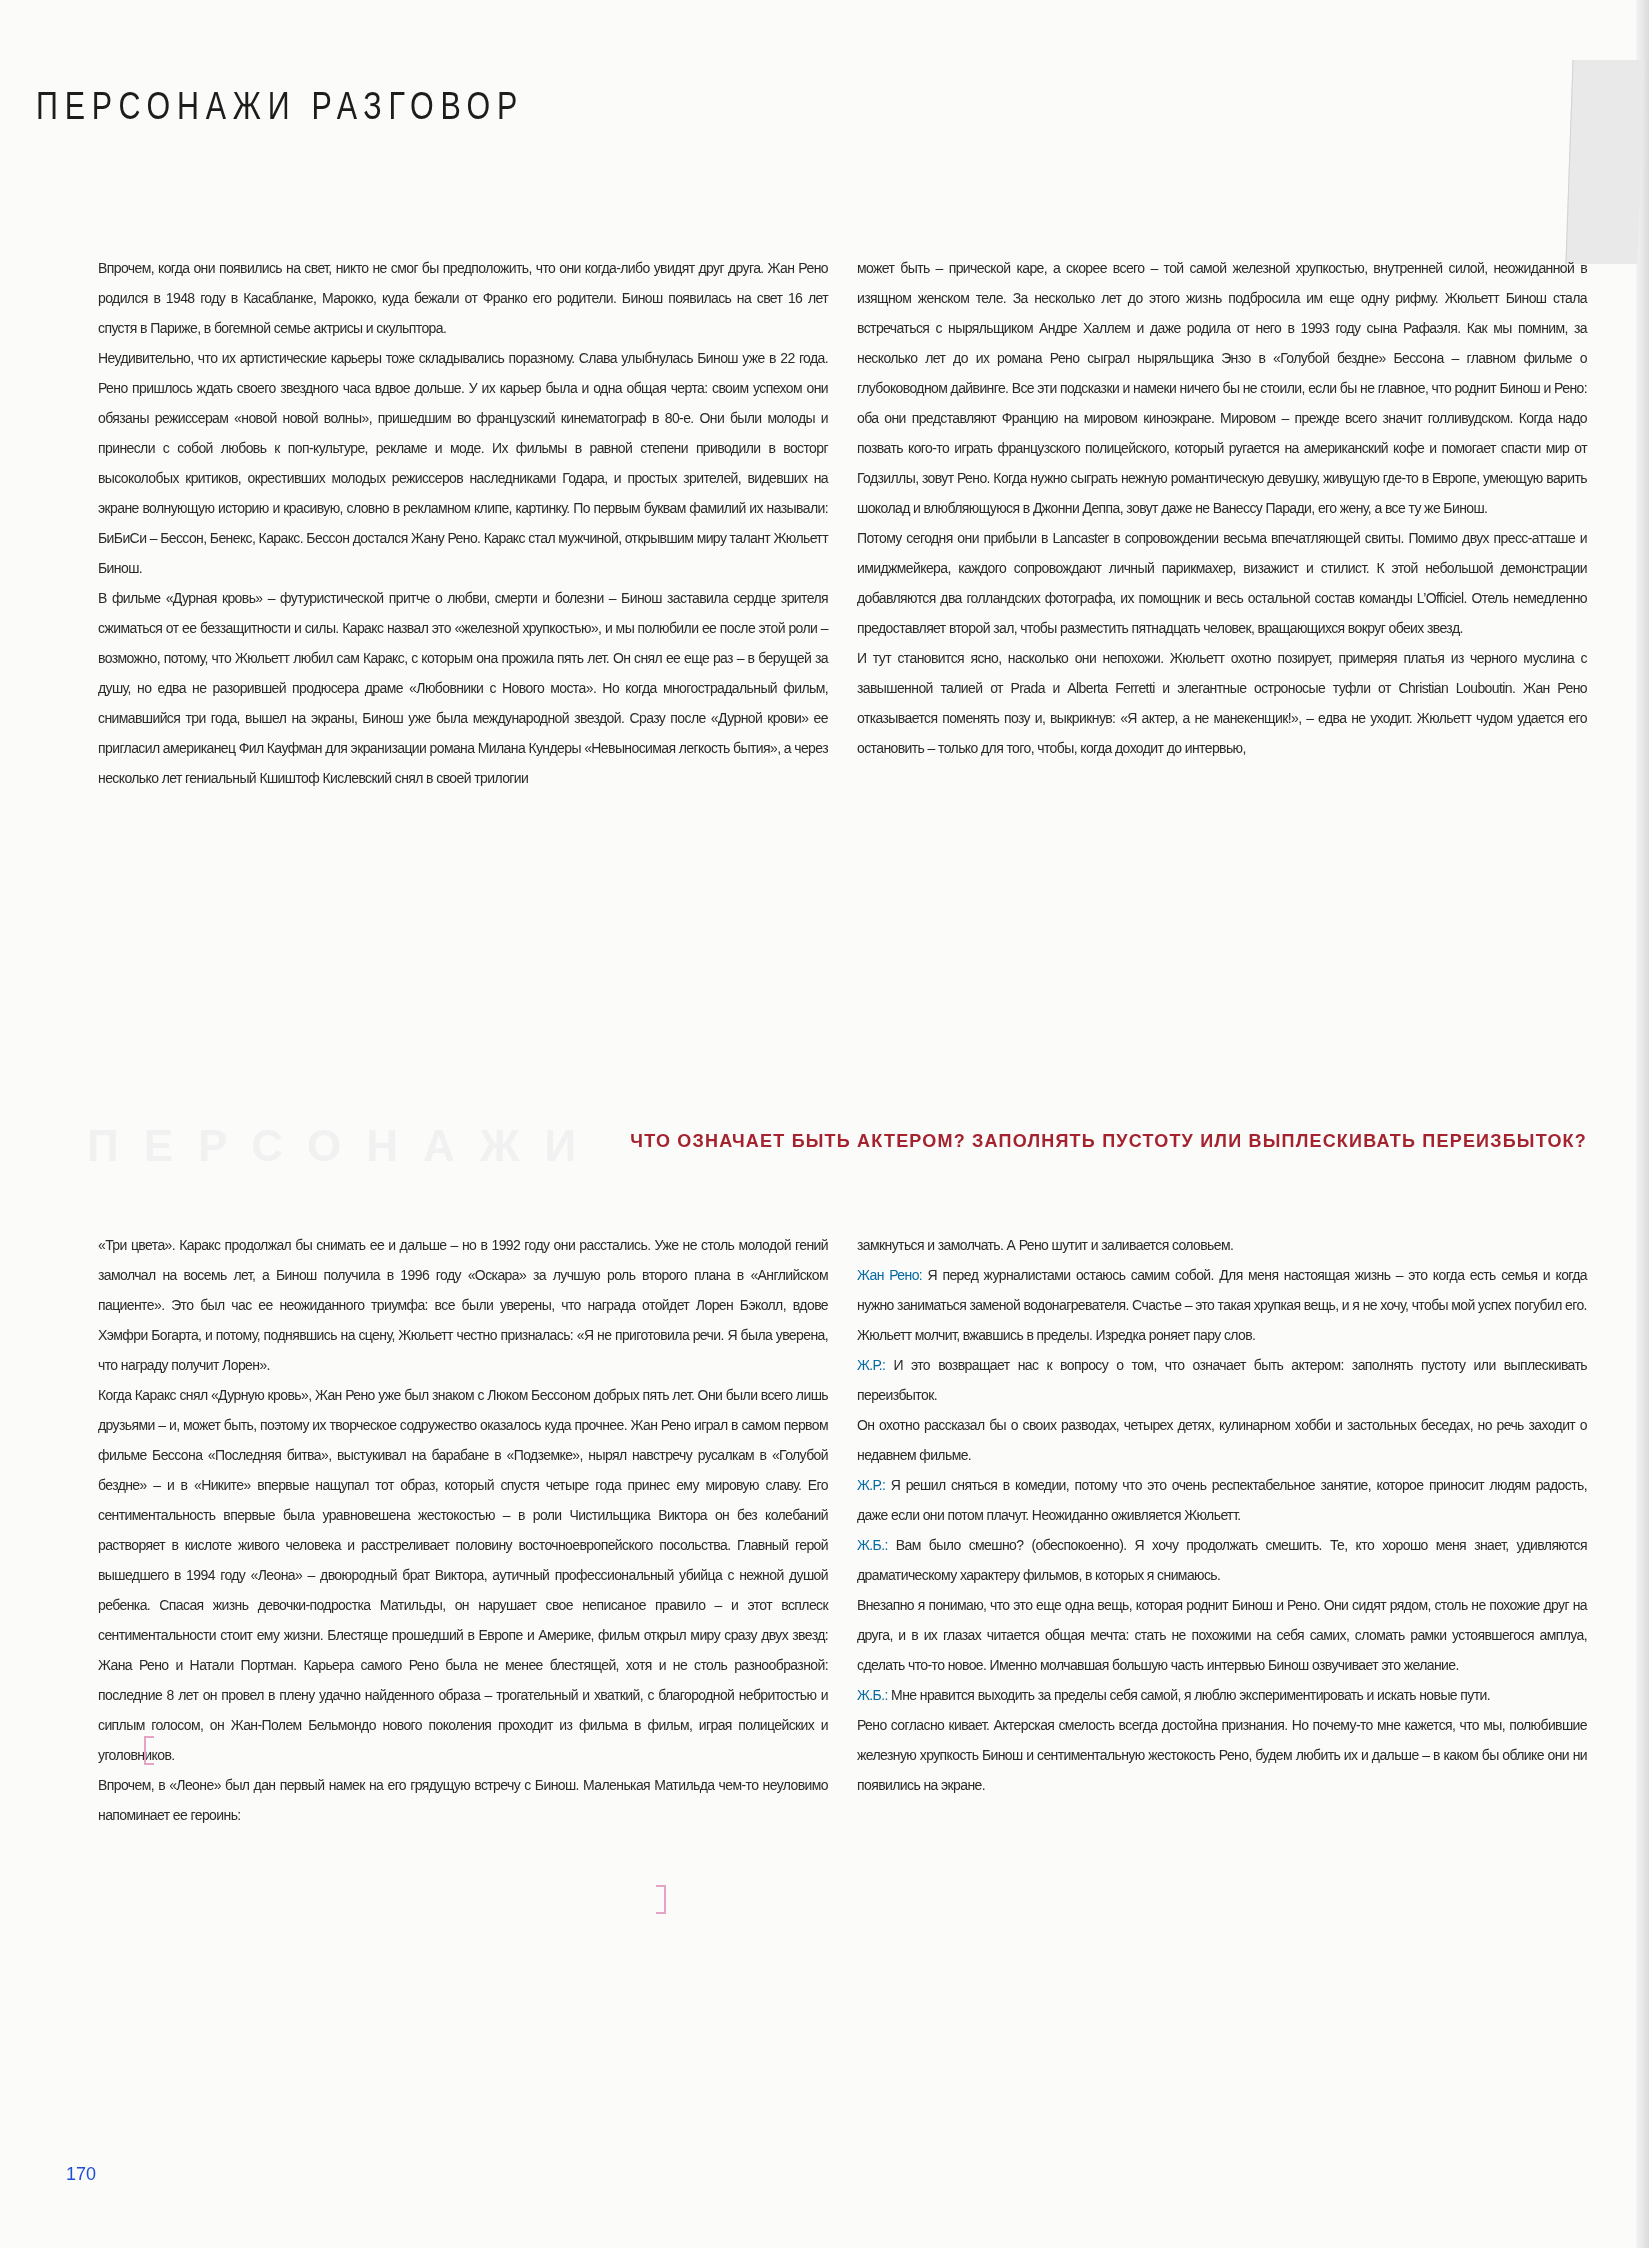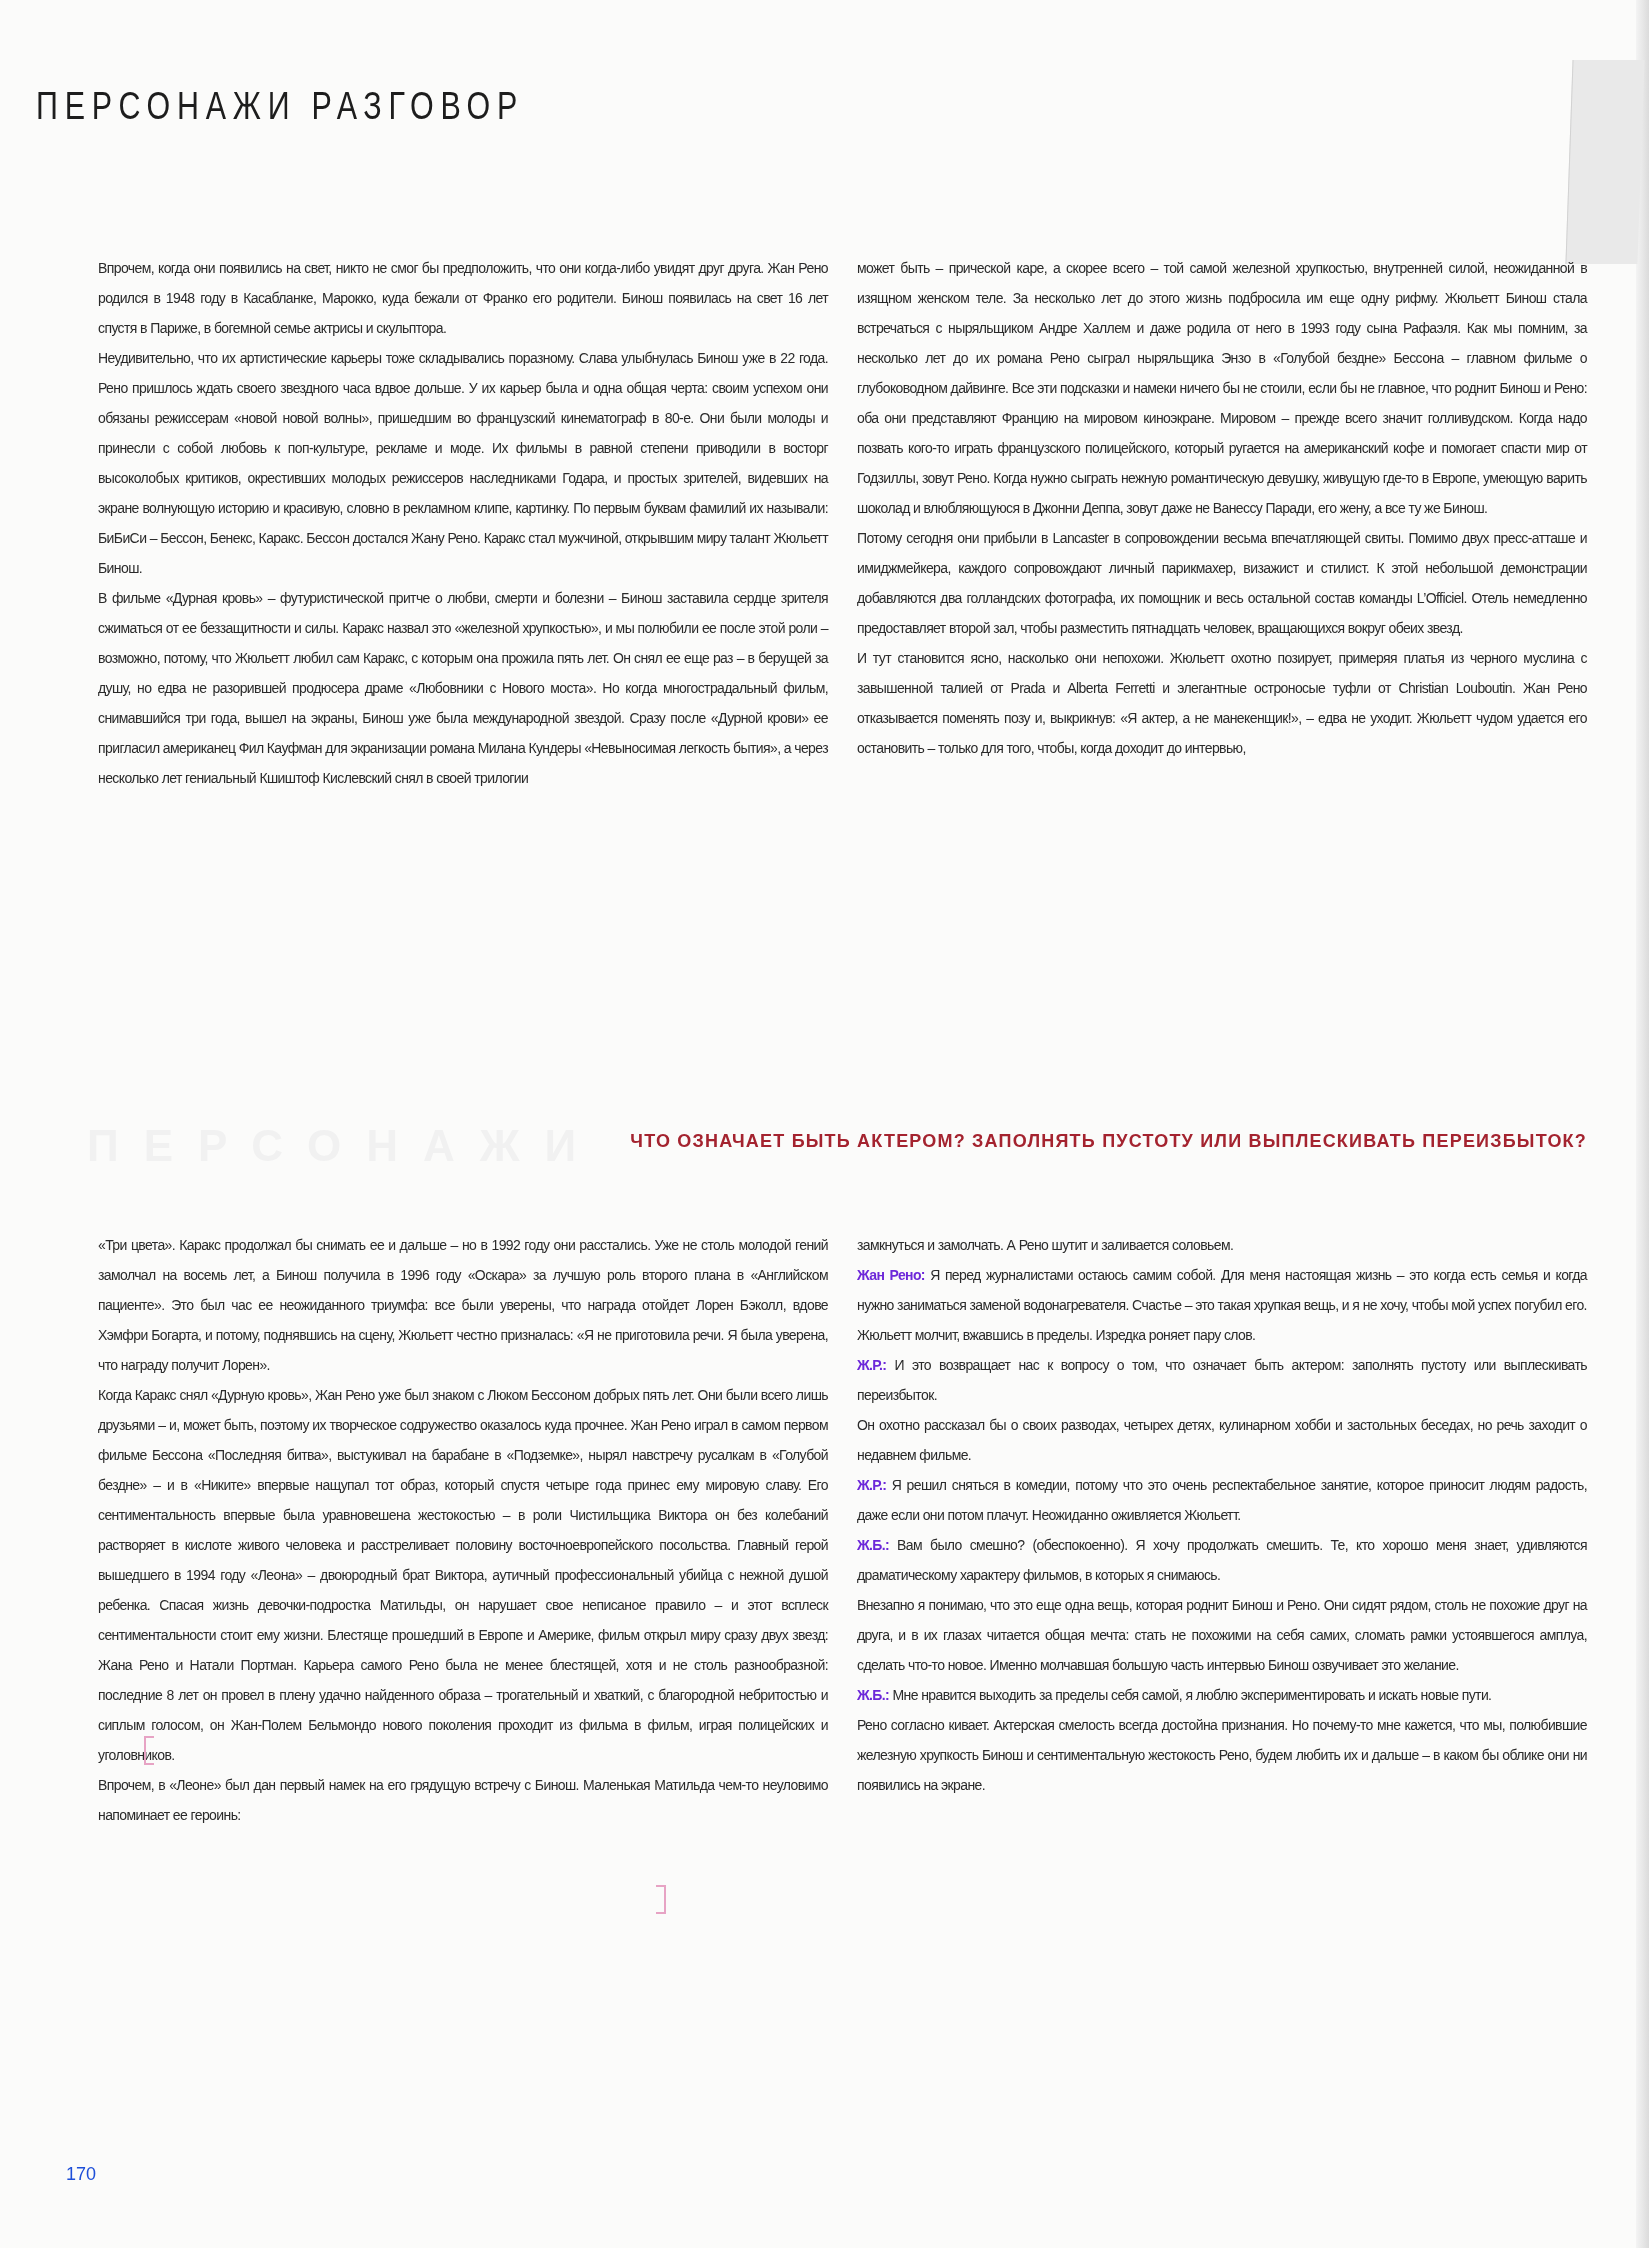--- a/index.html
+++ b/index.html
@@ -29,21 +29,21 @@
       position: absolute; width: 730px;
       font-size: 14px; line-height: 30px;
       text-align: justify;
       letter-spacing: -0.6px;
     }
     .column p { margin: 0; }
     .col-1-top { left: 98px; top: 253px; }
     .col-2-top { left: 857px; top: 253px; }
     .col-1-bottom { left: 98px; top: 1230px; }
     .col-2-bottom { left: 857px; top: 1230px; }
-    .column p .speaker { font-weight: 700; color: #6d28d9; }
+    .column p .speaker { font-weight: 400; color: #0369a1; }
     .pull-quote {
       position: absolute; left: 335px; top: 1131px; width: 1252px;
       font-size: 18px; font-weight: 700; letter-spacing: 1.2px;
       color: #a4232f; text-align: right; white-space: nowrap;
     }
     .watermark {
       position: absolute; left: 87px; top: 1098px; width: 1067px; height: 58px;
       font-size: 44px; font-weight: 700; letter-spacing: 25px;
       color: #f1f1f1; white-space: nowrap; overflow: hidden; margin-top: 23px;
     }

